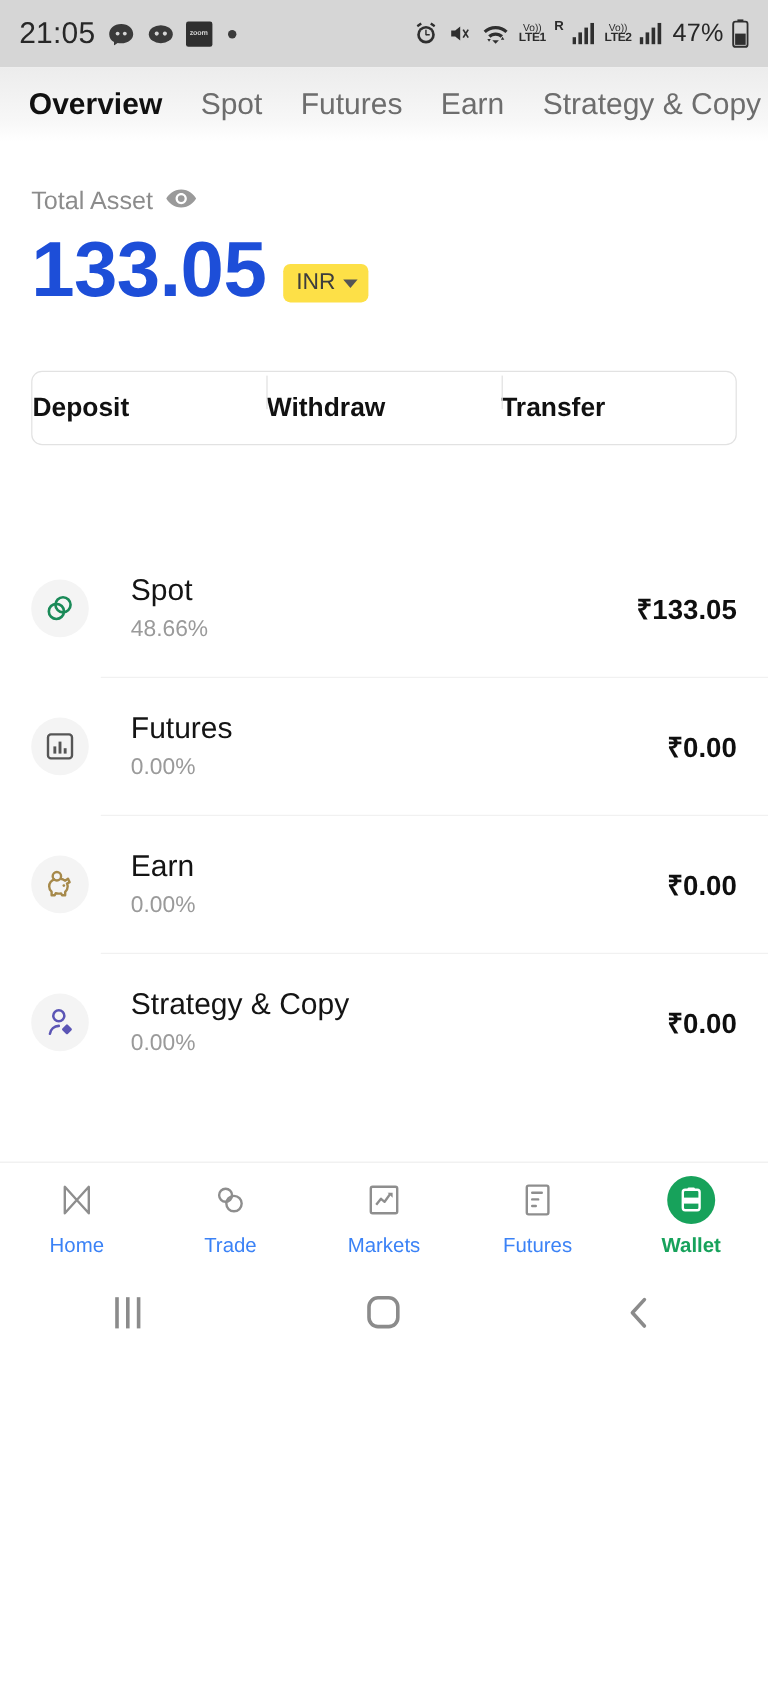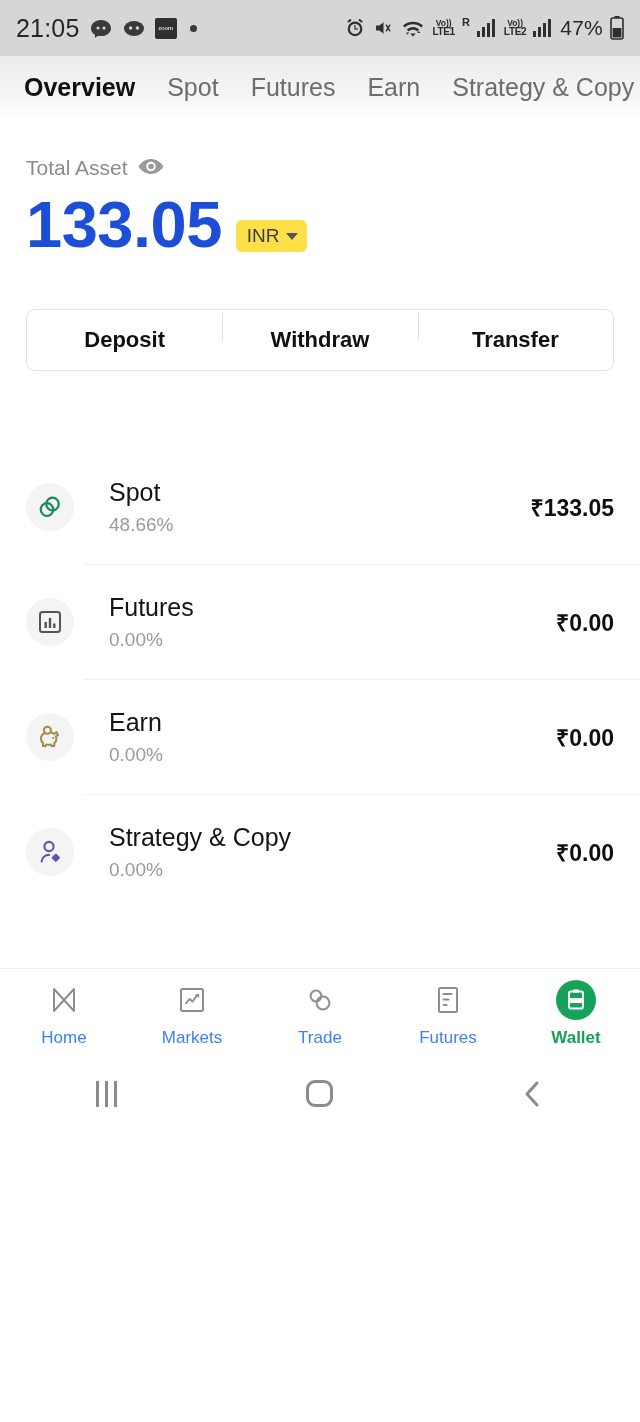--- a/index.html
+++ b/index.html
@@ -21,21 +21,21 @@
   .sb-right { margin-left:auto; display:flex; align-items:center; gap:7px; }
   .sb-ico { display:flex; align-items:center; }
   .sb-badge {
     width:22px; height:21px; background:#2f2f2f; border-radius:2px;
     display:flex; align-items:center; justify-content:center;
     color:#cfcfcf; font-size:6px; font-weight:700; letter-spacing:-.2px;
   }
   .sb-dot { width:7px; height:7px; border-radius:50%; background:#3a3a3a; margin-left:4px; }
   .sb-pct { font-size:21px; color:#272727; letter-spacing:.2px; }
   .volte { display:flex; flex-direction:column; align-items:center; line-height:1; }
-  .volte-top { font-size:8.5px; font-weight:700; }
+  .volte-top { font-size:8.5px; font-weight:400; }
   .volte-bot { font-size:10px; font-weight:700; letter-spacing:-.3px; }
   .rmark { font-size:11px; font-weight:700; align-self:flex-start; margin-bottom:2px;}
 
   
   .tabbar {
     height:62px; flex-shrink:0;
     background:linear-gradient(180deg,#ececec 0%,#f7f7f7 70%,#ffffff 100%);
     display:flex; align-items:center; gap:32px; padding:0 24px;
     white-space:nowrap; overflow:hidden;
   }
@@ -53,21 +53,21 @@
     display:flex; align-items:center; gap:6px; margin-bottom:5px;
   }
   .cur-text { font-size:19px; color:#3d3d3d; }
   .caret { width:0;height:0;border-left:6px solid transparent;border-right:6px solid transparent;border-top:7px solid #555; }
 
   
   .actions {
     margin:52px 26px 0 26px; height:62px; border:1px solid #e2e2e2;
     border-radius:9px; display:flex; align-items:center; background:#fff;
   }
-  .action { flex:1; text-align:center; font-size:22px; font-weight:700; color:#111; position:relative; }
+  .action { flex:1; text-align:left; font-size:22px; font-weight:700; color:#111; position:relative; }
   .action + .action::before {
     content:""; position:absolute; left:0; top:-14px; height:28px; width:1px; background:#e0e0e0;
   }
 
   
   .list { margin-top:78px; }
   .row { display:flex; align-items:center; padding:0 26px; height:115px; position:relative; }
   .row + .row::before {
     content:""; position:absolute; left:84px; right:0; top:0; height:1px; background:#f1f1f1;
   }
@@ -292,36 +292,36 @@
     <div class="nav-item">
       <span class="nav-ico">
         <svg width="32" height="32" viewBox="0 0 32 32">
             <path fill="none" stroke="#8e8e8e" stroke-width="2" stroke-linejoin="round" d="M6 5v22l10-11L6 5zM26 5v22L16 16 26 5z"></path>
           </svg>
       </span>
       <span class="nav-label">Home</span>
     </div>
     <div class="nav-item">
       <span class="nav-ico">
+        <svg width="32" height="32" viewBox="0 0 32 32">
+            <circle cx="12" cy="12" r="5.4" fill="none" stroke="#8e8e8e" stroke-width="2"></circle>
+            <circle cx="19" cy="19" r="6.4" fill="none" stroke="#8e8e8e" stroke-width="2"></circle>
+          </svg>
+      </span>
+      <span class="nav-label">Trade</span>
+    </div>
+    <div class="nav-item">
+      <span class="nav-ico">
         <svg width="30" height="30" viewBox="0 0 30 30">
             <rect x="4" y="4" width="22" height="22" rx="1.5" fill="none" stroke="#8e8e8e" stroke-width="2"></rect>
             <path fill="none" stroke="#8e8e8e" stroke-width="2" stroke-linejoin="round" d="M8.5 19l4-5 3 2.5 5-7"></path>
             <path fill="#8e8e8e" d="M18 9h4.2v4.2z"></path>
           </svg>
       </span>
       <span class="nav-label">Markets</span>
-    </div>
-    <div class="nav-item">
-      <span class="nav-ico">
-        <svg width="32" height="32" viewBox="0 0 32 32">
-            <circle cx="12" cy="12" r="5.4" fill="none" stroke="#8e8e8e" stroke-width="2"></circle>
-            <circle cx="19" cy="19" r="6.4" fill="none" stroke="#8e8e8e" stroke-width="2"></circle>
-          </svg>
-      </span>
-      <span class="nav-label">Trade</span>
     </div>
     <div class="nav-item">
       <span class="nav-ico">
         <svg width="28" height="30" viewBox="0 0 28 30">
             <rect x="5" y="3" width="18" height="24" rx="1.5" fill="none" stroke="#8e8e8e" stroke-width="2"></rect>
             <path stroke="#8e8e8e" stroke-width="2" stroke-linecap="round" d="M9.5 9h8M9.5 14.5h5M9.5 20h3"></path>
           </svg>
       </span>
       <span class="nav-label">Futures</span>
     </div>

